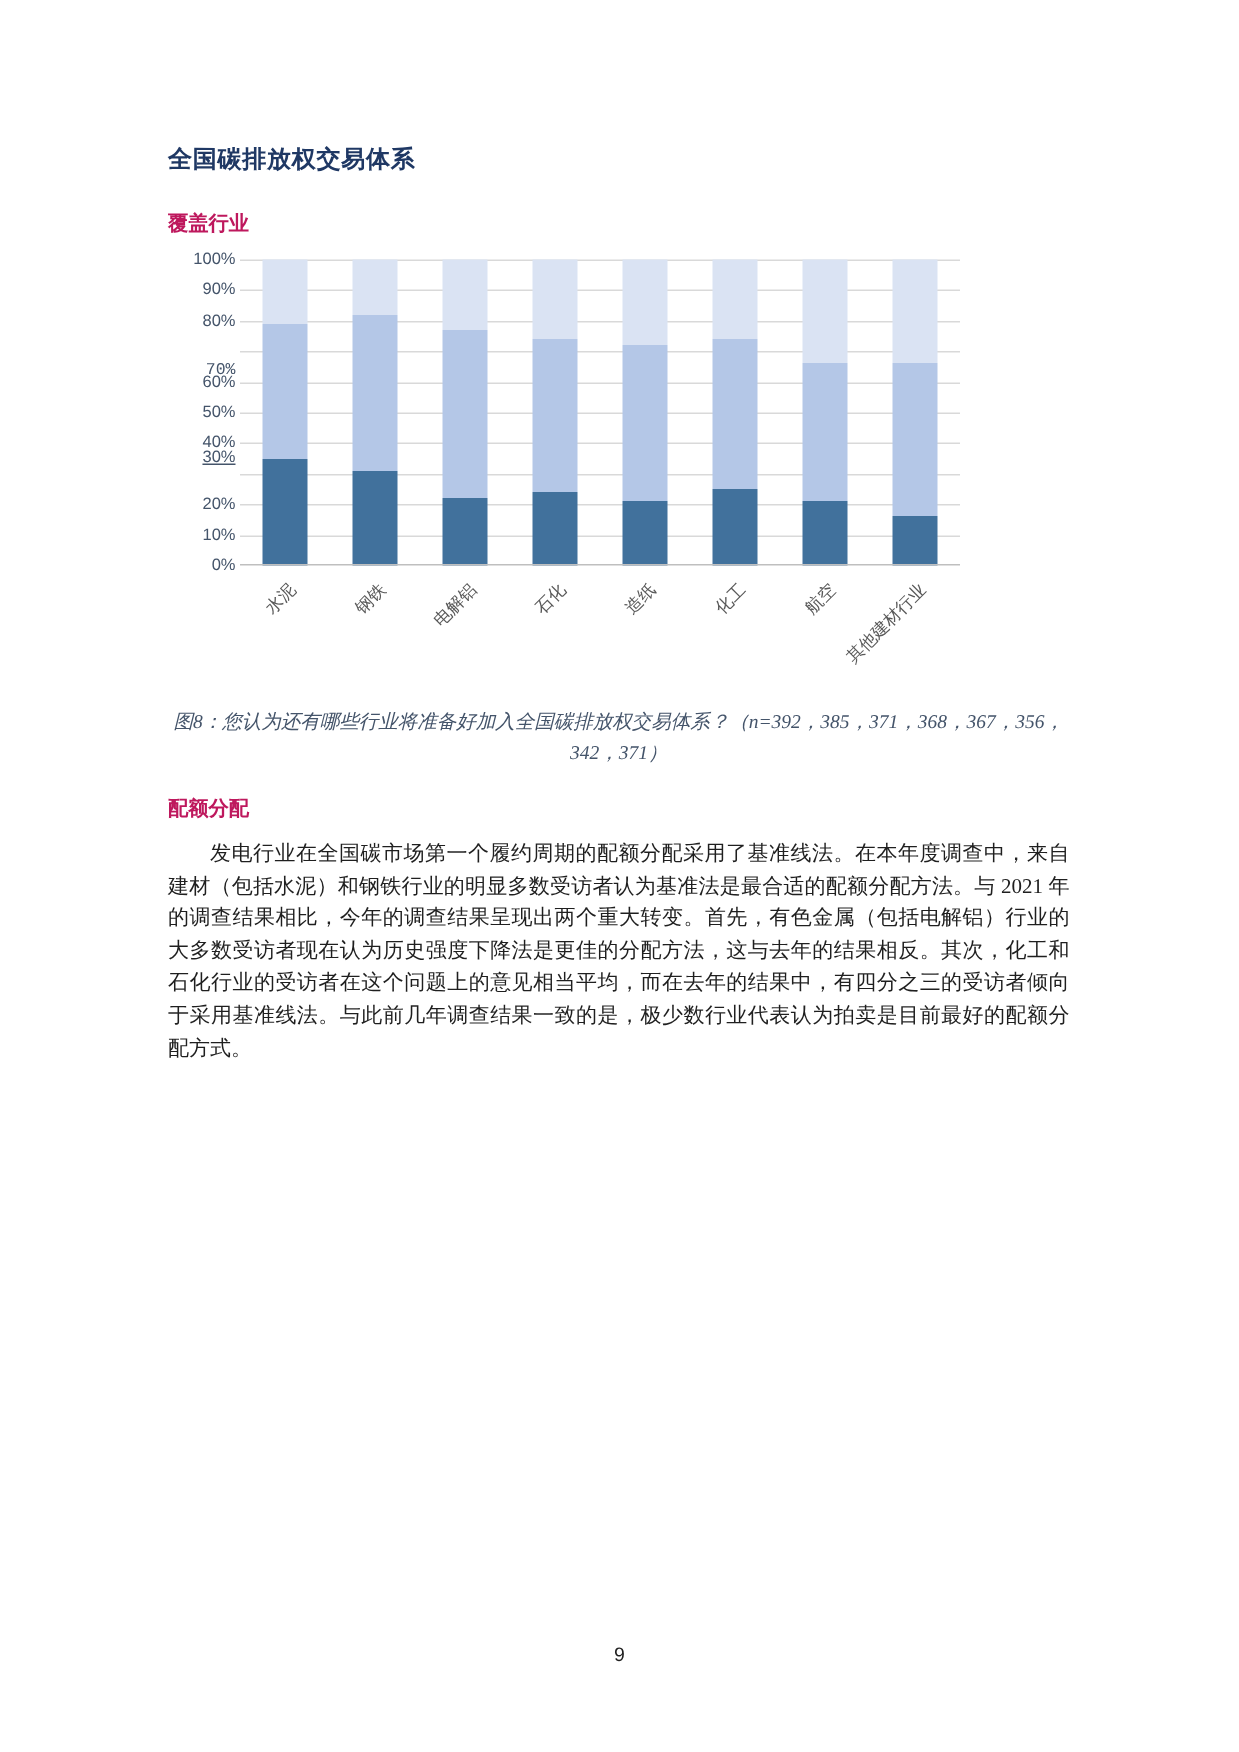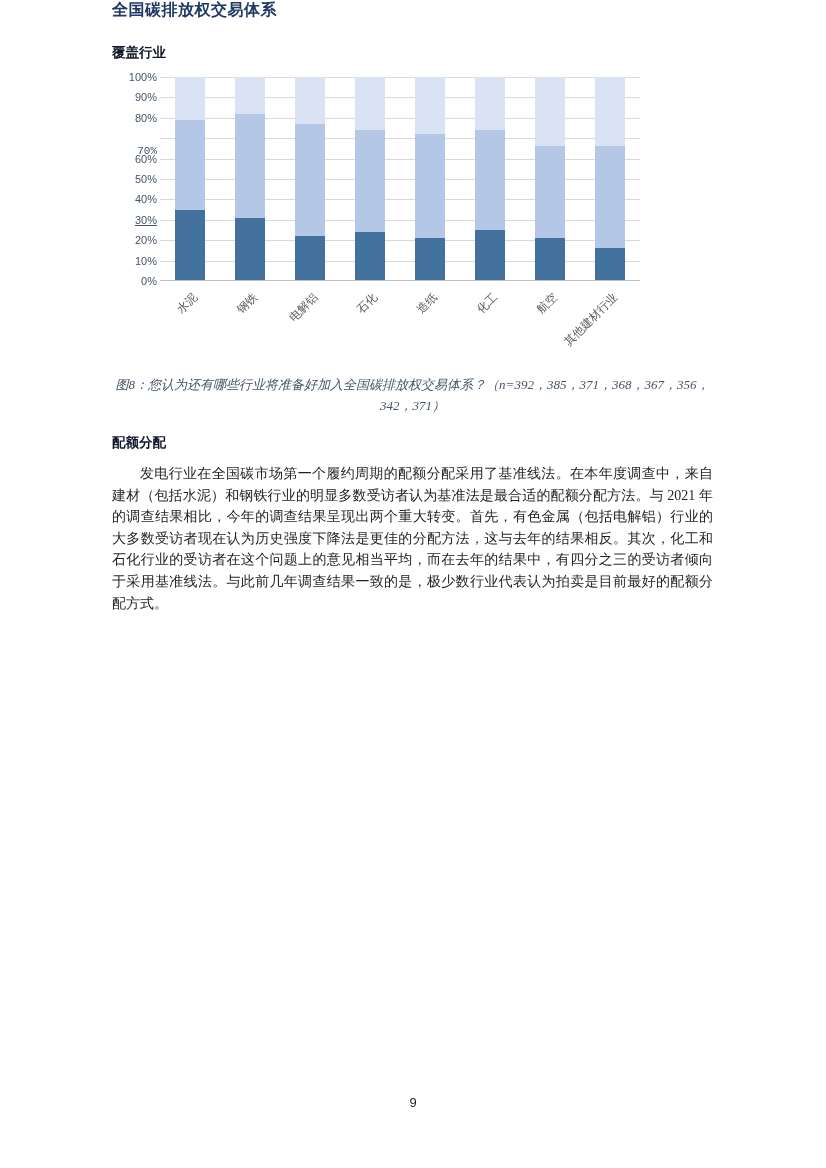--- a/index.html
+++ b/index.html
@@ -14,31 +14,32 @@
     color: #1f1f1f;
     overflow: hidden;
   }
   .content {
     position: absolute;
     left: 112px;
     top: 0;
     width: 601px;
   }
   .doc-title {
+    margin-top: 96px;
     font-family: "Liberation Sans", sans-serif;
     font-size: 16px;
     font-weight: bold;
     color: #1F3864;
     letter-spacing: 0.5px;
   }
   .sub-title {
     font-family: "Liberation Sans", sans-serif;
     font-size: 13.5px;
     font-weight: bold;
-    color: #0f172a;
+    color: #be185d;
   }
   .sub-title.covered { margin-top: 23px; }
   .sub-title.quota   { margin-top: 18px; }
   p.body-para {
     margin-top: 11px;
     font-size: 14px;
     line-height: 21.6px;
     text-align: justify;
     text-indent: 2em;
     color: #1f1f1f;
@@ -167,21 +168,21 @@
 
     <h2 class="sub-title covered">覆盖行业</h2>
 
 
     <div class="figure">
       <div class="chart-row">
         <div class="y-axis" id="y-axis">
             <div class="y-tick" style="top: 197px;">0%</div>
             <div class="y-tick" style="top: 176.6px;">10%</div>
             <div class="y-tick" style="top: 156.2px;">20%</div>
-            <div class="y-tick" style="top: 136px; text-decoration: underline;">30%</div>
+            <div class="y-tick" style="top: 125px; text-decoration: underline;">30%</div>
             <div class="y-tick" style="top: 115.4px;">40%</div>
             <div class="y-tick" style="top: 95px;">50%</div>
             <div class="y-tick" style="top: 74.6px;">60%</div>
             <div class="y-tick" style="top: 67px; font-family: Liberation Mono, monospace;">70%</div>
             <div class="y-tick" style="top: 33.8px;">80%</div>
             <div class="y-tick" style="top: 13.4px;">90%</div>
             <div class="y-tick" style="top: -7px;">100%</div>
           </div>
         <div class="plot-wrap">
           <div class="plot" id="plot">

